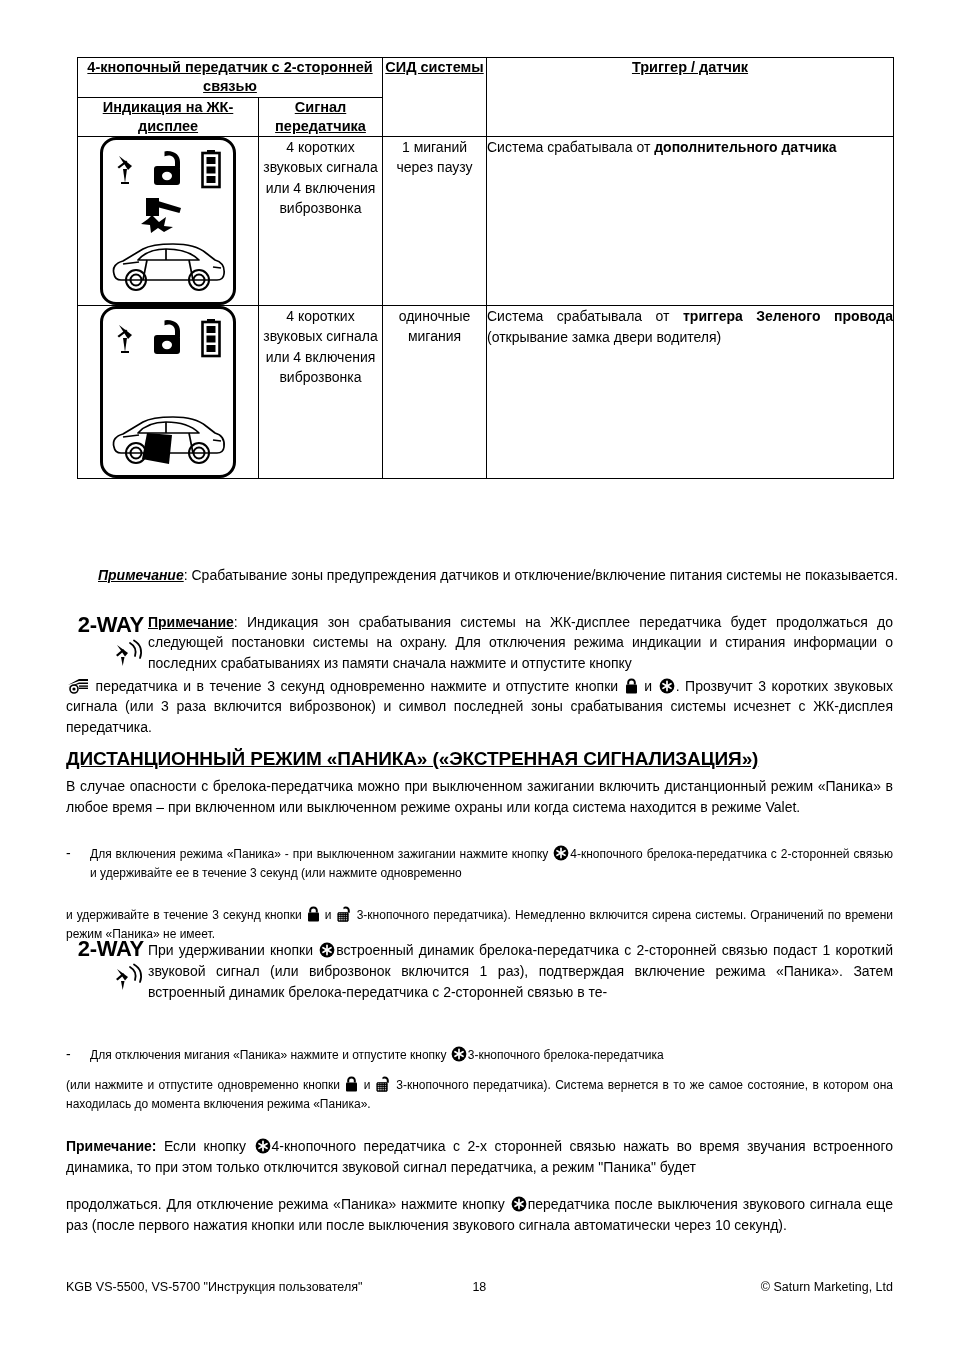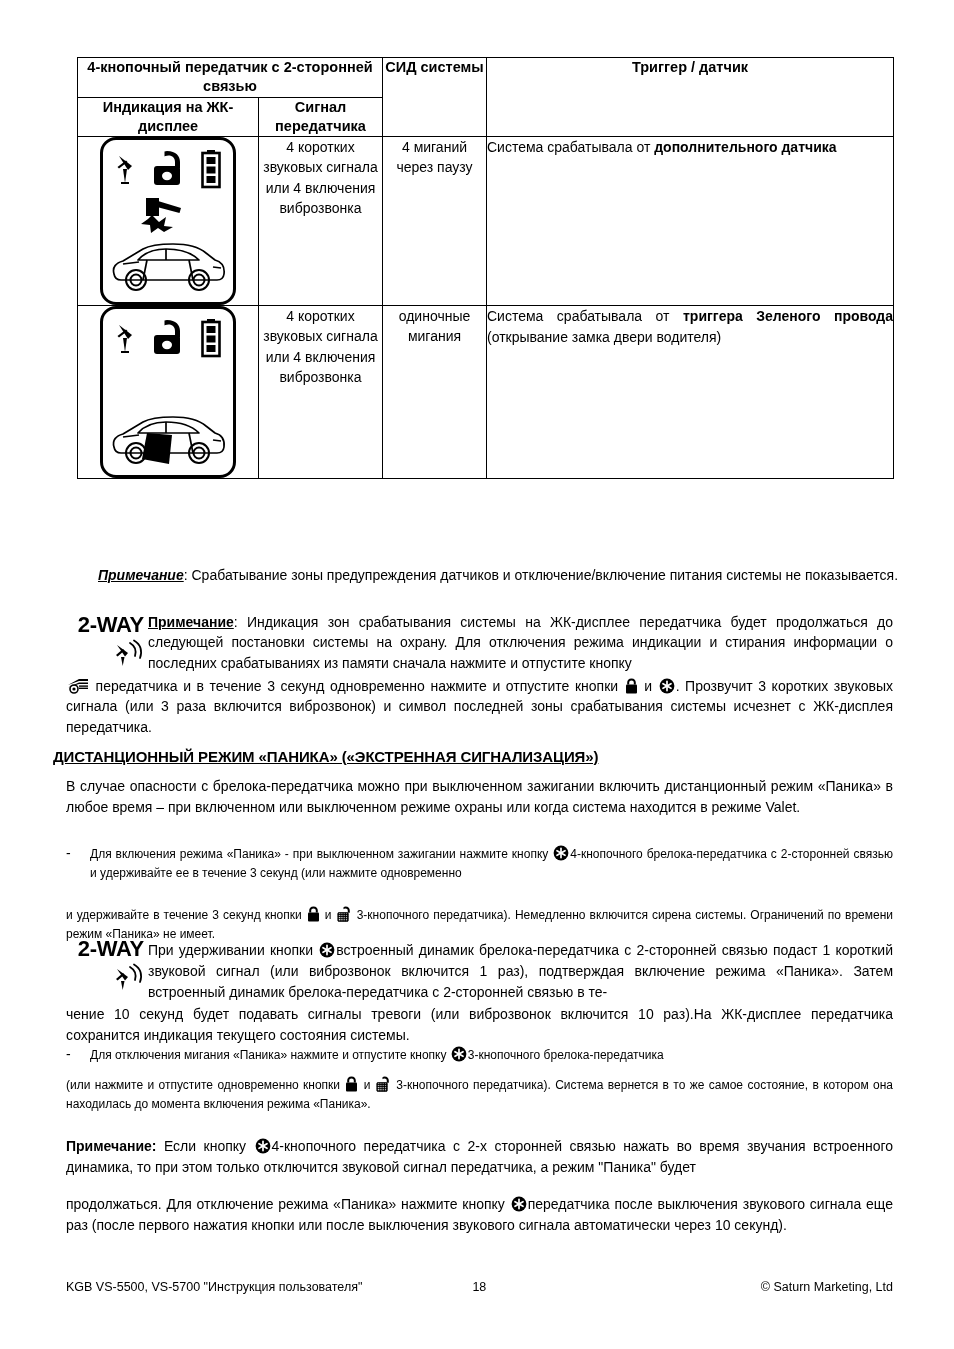--- a/index.html
+++ b/index.html
@@ -37,20 +37,21 @@
     padding: 0;
     vertical-align: top;
   }
   .hdr {
     text-align: center;
     font-weight: bold;
     font-size: 14.5px;
     line-height: 1.33;
     padding: 8px 4px 8px 4px;
     vertical-align: middle;
+    text-decoration: underline;
   }
   .col-lcd   { width: 181px; }
   .col-sig   { width: 124px; }
   .col-led   { width: 104px; }
   .col-trig  { width: 407px; }
 
   .cell-center {
     text-align: center;
     font-size: 14px;
     line-height: 1.45;
@@ -122,23 +123,23 @@
   .note2 {
     left: 148px; top: 612px; width: 745px;
   }
   .note2 u { text-decoration: underline; font-weight: bold; font-style: normal; }
   .note2-cont {
     left: 66px; top: 676px; width: 827px;
   }
 
   .sec-head {
     position: absolute;
-    left: 53px; top: 748px;
+    left: 66px; top: 748px;
     width: 827px;
-    font-size: 15px;
+    font-size: 19px;
     font-weight: bold;
     text-decoration: underline;
     letter-spacing: -0.1px;
   }
   .para {
     position: absolute;
     font-size: 14px;
     line-height: 1.5;
     text-align: justify;
   }
@@ -279,21 +280,21 @@
                   <circle cx="27" cy="44" r="10"></circle>
                   <circle cx="27" cy="44" r="5.5"></circle>
                   <circle cx="90" cy="44" r="10"></circle>
                   <circle cx="90" cy="44" r="5.5"></circle>
                 </g>
               </svg>
             </span>
           </div>
         </td>
         <td class="cell-center">4 коротких звуковых сигнала или 4 включения виброзвонка</td>
-        <td class="cell-center">4 миганий через паузу</td>
+        <td class="cell-center">1 миганий через паузу</td>
         <td class="cell-trigger">
           <span>Система срабатывала от </span><b>дополнительного датчика</b><span></span>
         </td>
       </tr>
 
       <tr>
         <td class="cell-lcd">
           <div class="lcd tall">
             <div class="lcd-top">
               <span class="icon-dish">
@@ -477,21 +478,20 @@
       <svg width="16" height="16" viewBox="0 0 16 16">
         <circle cx="8" cy="8" r="7.4" fill="#000"></circle>
         <g stroke="#fff" stroke-width="1.7" stroke-linecap="round">
           <path d="M8 3.4 L8 12.6"></path>
             <path d="M4 5.7 L12 10.3"></path>
             <path d="M12 5.7 L4 10.3"></path>
         </g>
       </svg>
     </span><span>встроенный динамик брелока-передатчика с 2-сторонней связью подаст 1 короткий звуковой сигнал (или виброзвонок включится 1 раз), подтверждая включение режима «Паника». Затем встроенный динамик  брелока-передатчика с 2-сторонней связью в те-</span>
   </div>
-  <div class="para p-2way-cont">чение 10 секунд будет подавать сигналы тревоги (или виброзвонок включится 10 раз).На ЖК-дисплее передатчика сохранится индикация текущего состояния системы.</div>
 
   <span class="dash" style="top:1046px">-</span>
   <div class="bullet-row b2">
     <span>Для отключения мигания «Паника» нажмите и отпустите кнопку</span>
     <span class="ii">
       <svg width="16" height="16" viewBox="0 0 16 16">
         <circle cx="8" cy="8" r="7.4" fill="#000"></circle>
         <g stroke="#fff" stroke-width="1.7" stroke-linecap="round">
           <path d="M8 3.4 L8 12.6"></path>
             <path d="M4 5.7 L12 10.3"></path>

